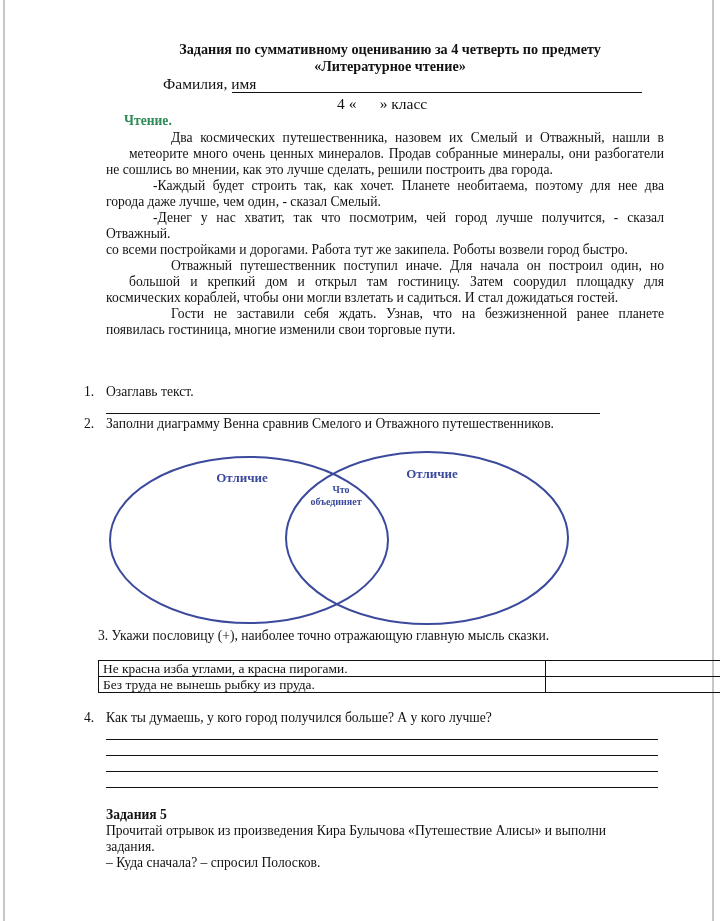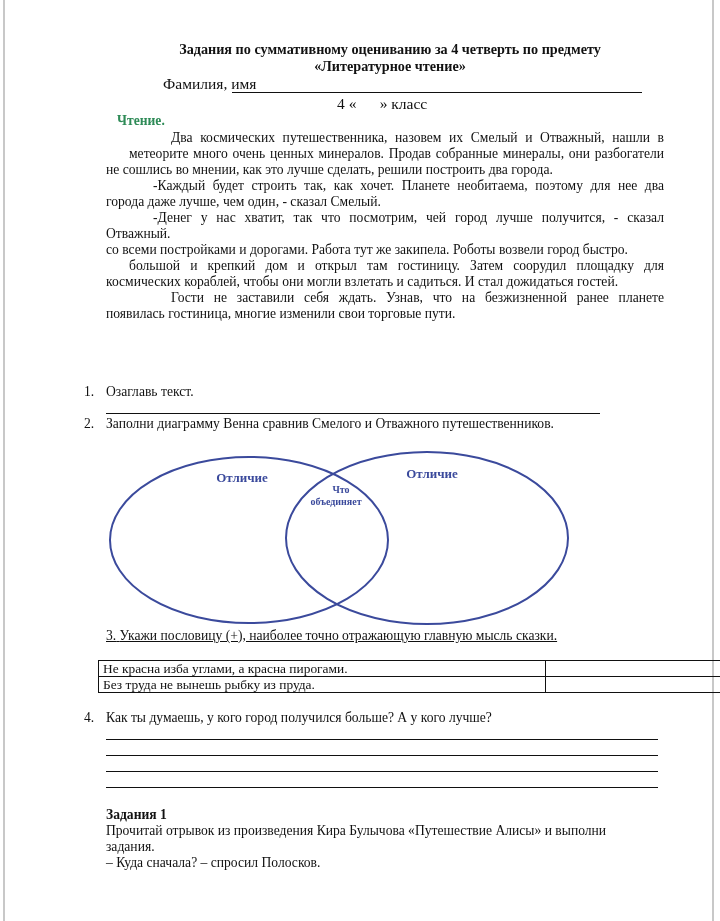--- a/index.html
+++ b/index.html
@@ -29,35 +29,36 @@
 <div class="page-border-left"></div>
 <div class="page-border-right"></div>
 
 <div class="abs title" style="top:41px; left:30px;">Задания по суммативному оцениванию за 4 четверть по предмету</div>
 <div class="abs title" style="top:58px; left:30px;">«Литературное чтение»</div>
 
 <div class="abs name-label" style="left:144px; top:75px;margin-left:19px;">Фамилия, имя</div>
 <div class="uline" style="left:232px; top:92px; width:410px;"></div>
 <div class="abs name-label" style="left:337px; top:95px; white-space:pre;">4 «      » класс</div>
 
-<div class="abs section-head" style="left:117px; top:113px;">Чтение.</div>
+<div class="abs section-head" style="left:124px; top:113px;">Чтение.</div>
 
 <div class="body-text" style="top:130px;">
   <div class="justify" style="text-indent:42px;">Два космических путешественника, назовем их Смелый и Отважный, нашли в</div>
   <div class="justify">метеорите много очень ценных минералов. Продав собранные минералы, они разбогатели</div>
   <div class="last">не сошлись во мнении, как это лучше сделать, решили построить два города.</div>
 
   <div class="justify" style="text-indent:24px;">-Каждый будет строить так, как хочет. Планете необитаема, поэтому для нее два</div>
   <div class="last">города даже лучше, чем один, - сказал Смелый.</div>
 
   <div class="justify" style="text-indent:24px;">-Денег у нас хватит, так что посмотрим, чей город лучше получится, - сказал</div>
   <div class="last">Отважный.</div>
 
   <div class="last">со всеми постройками и дорогами. Работа тут же закипела. Роботы возвели город быстро.</div>
 
+  <div class="justify" style="text-indent:42px;">Отважный путешественник поступил иначе. Для начала он построил один, но</div>
   <div class="justify">большой и крепкий дом и открыл там гостиницу. Затем соорудил площадку для</div>
   <div class="last">космических кораблей, чтобы они могли взлетать и садиться. И стал дожидаться гостей.</div>
 
   <div class="justify" style="text-indent:42px;">Гости не заставили себя ждать. Узнав, что на безжизненной ранее планете</div>
   <div class="last">появилась гостиница, многие изменили свои торговые пути.</div>
 </div>
 
 <div class="q-num" style="left:84px; top:384px;">1.</div>
 <div class="q-text" style="left:106px; top:384px;">Озаглавь текст.</div>
 <div class="uline" style="left:106px; top:413px; width:494px;"></div>
@@ -67,21 +68,21 @@
 
 <svg style="position:absolute; left:0; top:0;" width="720" height="921">
   <ellipse cx="249" cy="540" rx="139" ry="83" fill="none" stroke="#3b4a9c" stroke-width="2"></ellipse>
   <ellipse cx="427" cy="538" rx="141" ry="86" fill="none" stroke="#3b4a9c" stroke-width="2"></ellipse>
   <text class="venn-label" x="242" y="482" font-size="13" text-anchor="middle">Отличие</text>
   <text class="venn-label" x="432" y="478" font-size="13" text-anchor="middle">Отличие</text>
   <text class="venn-label" x="341" y="493" font-size="10" text-anchor="middle">Что</text>
   <text class="venn-label" x="336" y="505" font-size="10" text-anchor="middle">объединяет</text>
 </svg>
 
-<div class="q-text" style="left:106px; top:628px;text-decoration:underline;">
+<div class="q-text" style="left:98px; top:628px;">
   <span>3.</span>
   <span>Укажи пословицу (+), наиболее точно отражающую главную мысль сказки.</span>
 </div>
 
 <table class="prov">
   <tbody>
       <tr>
     <td>Не красна изба углами, а красна пирогами.</td>
     <td class="ans"></td>
   </tr>
@@ -92,16 +93,16 @@
 </tbody>
   </table>
 
 <div class="q-num" style="left:84px; top:710px;">4.</div>
 <div class="q-text" style="left:106px; top:710px;">Как ты думаешь, у кого город получился больше? А у кого лучше?</div>
 <div class="uline" style="left:106px; top:739px; width:552px;"></div>
 <div class="uline" style="left:106px; top:755px; width:552px;"></div>
 <div class="uline" style="left:106px; top:771px; width:552px;"></div>
 <div class="uline" style="left:106px; top:787px; width:552px;"></div>
 
-<div class="q-text bold" style="left:106px; top:807px;">Задания 1</div>
+<div class="q-text bold" style="left:106px; top:807px;">Задания 5</div>
 <div class="q-text" style="left:106px; top:823px;">Прочитай отрывок из произведения Кира Булычова «Путешествие Алисы» и выполни</div>
 <div class="q-text" style="left:106px; top:839px;">задания.</div>
 <div class="q-text" style="left:106px; top:855px;">– Куда сначала? – спросил Полосков.</div>
 
 </body></html>

